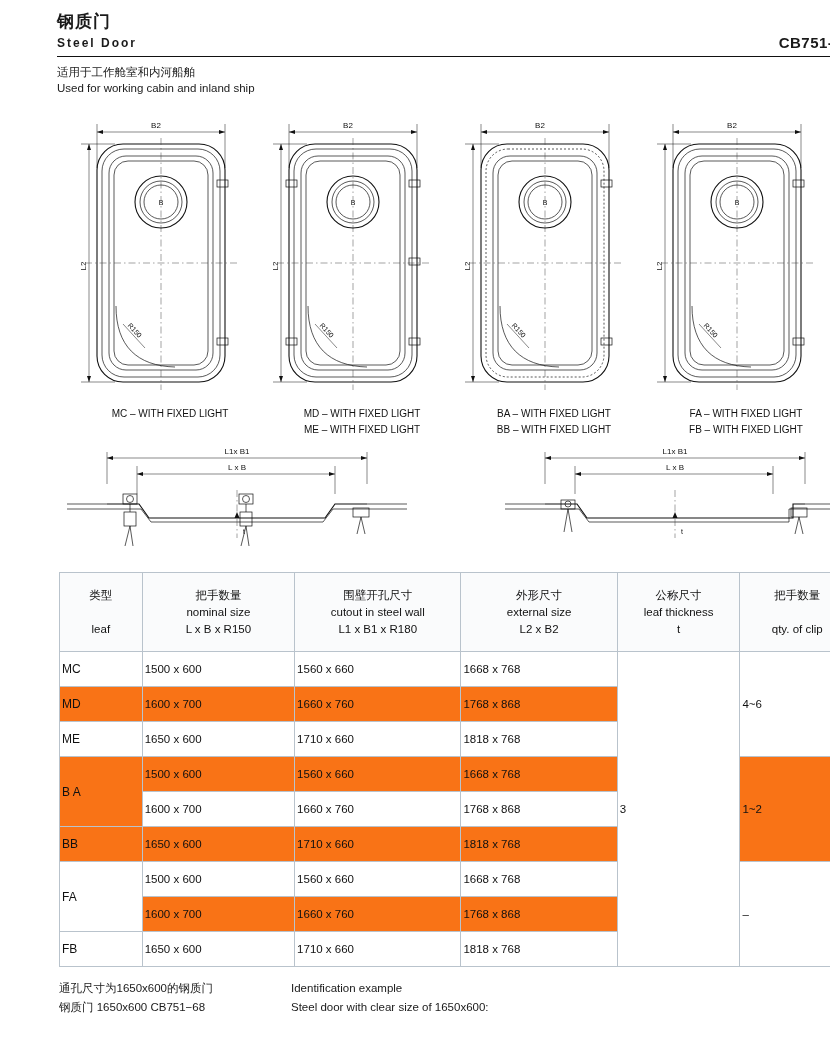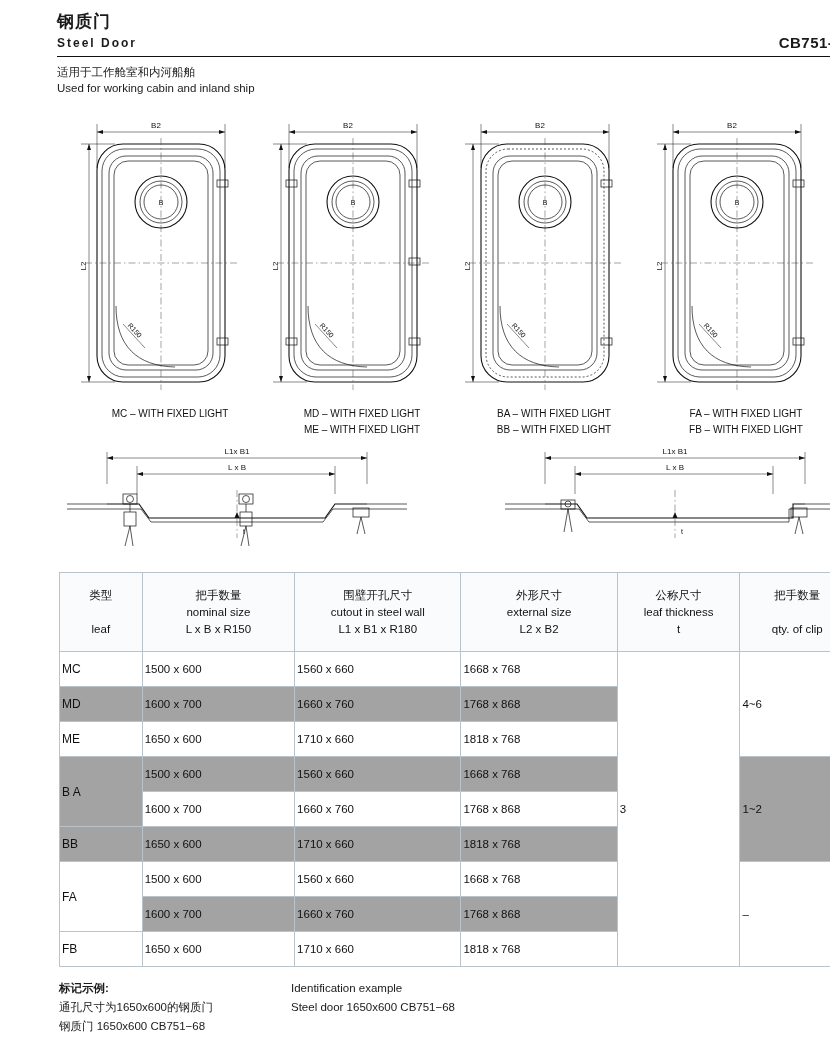--- a/index.html
+++ b/index.html
@@ -121,21 +121,21 @@
   table.spec thead th {
     background: #fafbfc;
     font-weight: normal;
     line-height: 17px;
     height: 72px;
   }
   table.spec tbody td {
     height: 28px;
   }
   tr.alt td {
-    background: #a3a3a3;
+    background: #f97316;
   }
   td.typecell {
     font-size: 12px;
   }
   .hdr-cn { font-size: 11.5px; }
   .hdr-en { font-size: 11.5px; }
   .hdr-sub { font-size: 11.5px; }
 
   
   .footnote {
@@ -515,23 +515,22 @@
           <td>1650 x 600</td>
           <td>1710 x 660</td>
           <td>1818 x 768</td>
         </tr>
       </tbody>
     </table>
   </div>
 
   <div class="footnote">
     <div class="fn-col-cn">
-      <div class="fn-title">标记示例:</div>
       <div>通孔尺寸为1650x600的钢质门</div>
       <div>钢质门 1650x600 CB751−68</div>
     </div>
     <div class="fn-col-en">
       <div>Identification example</div>
-      <div>Steel door 1650x600 CB751−68</div>
+      <div>Steel door with clear size of 1650x600:</div>
     </div>
   </div>
 
 </div>
 
 </body></html>

